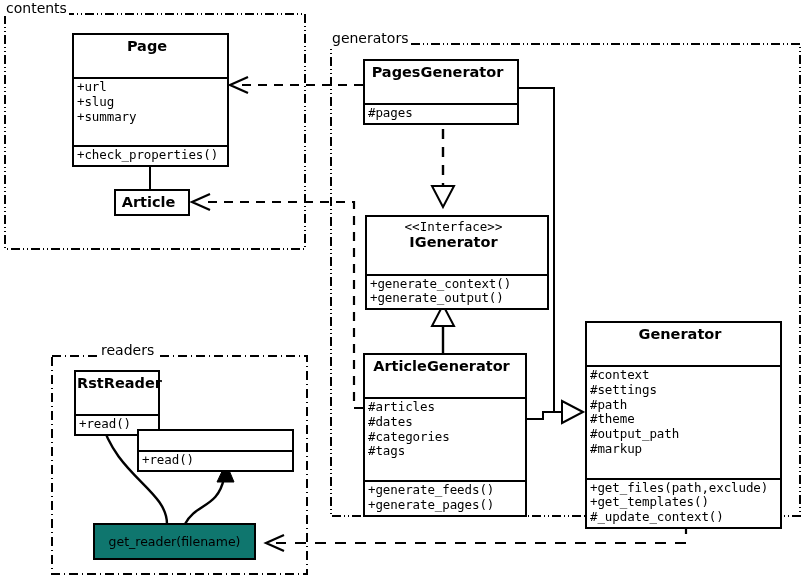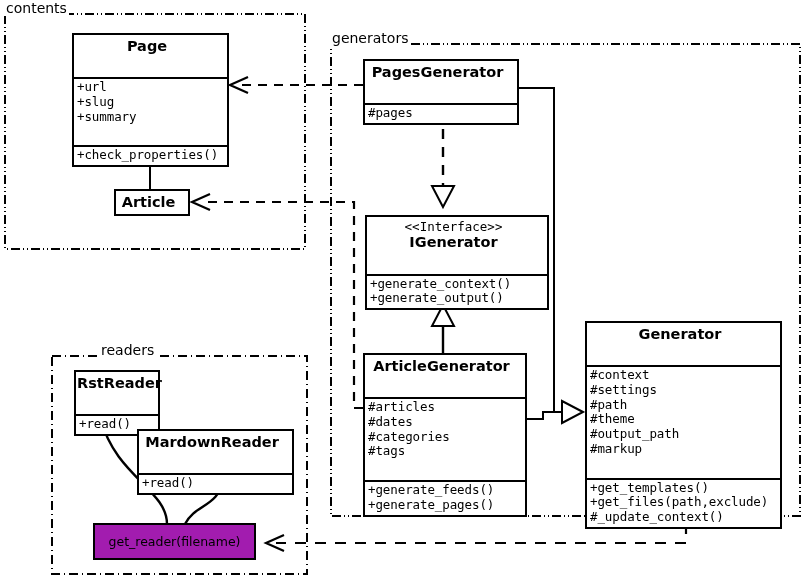--- a/index.html
+++ b/index.html
@@ -64,21 +64,21 @@
     line-height: 1.18;
     white-space: nowrap;
     letter-spacing: -0.1px;
   }
 
   
   .uml-func {
     position: absolute;
     box-sizing: border-box;
     border: 2px solid #000000;
-    background: #a21caf;
+    background: #0f766e;
     z-index: 5;
     display: flex;
     align-items: center;
     justify-content: center;
   }
   .uml-func-label {
     font-family: "DejaVu Sans", sans-serif;
     font-size: 12.5px;
     color: #000000;
     white-space: nowrap;
@@ -224,35 +224,34 @@
     <div class="uml-name">Generator</div>
     <div class="uml-compartment uml-sep">
       <div class="uml-member">#context</div>
       <div class="uml-member">#settings</div>
       <div class="uml-member">#path</div>
       <div class="uml-member">#theme</div>
       <div class="uml-member">#output_path</div>
       <div class="uml-member">#markup</div>
     </div>
     <div class="uml-compartment uml-sep">
+      <div class="uml-member">+get_files(path,exclude)</div>
       <div class="uml-member">+get_templates()</div>
-      <div class="uml-member">+get_files(path,exclude)</div>
       <div class="uml-member">#_update_context()</div>
     </div>
   </div>
 
   <div class="uml-class" style="left:74px; top:370px; width:86px;">
     <div class="uml-name">RstReader</div>
     <div class="uml-compartment uml-sep">
       <div class="uml-member">+read()</div>
     </div>
   </div>
 
   <div class="uml-class" style="left:137px; top:429px; width:157px;">
-    <div class="uml-name">MardownReader</div>
     <div class="uml-compartment uml-sep">
       <div class="uml-member">+read()</div>
     </div>
   </div>
 
   <div class="uml-func" style="left:93px; top:523px; width:163px; height:37px;">
     <span class="uml-func-label">get_reader(filename)</span>
   </div>
 
 </div>

